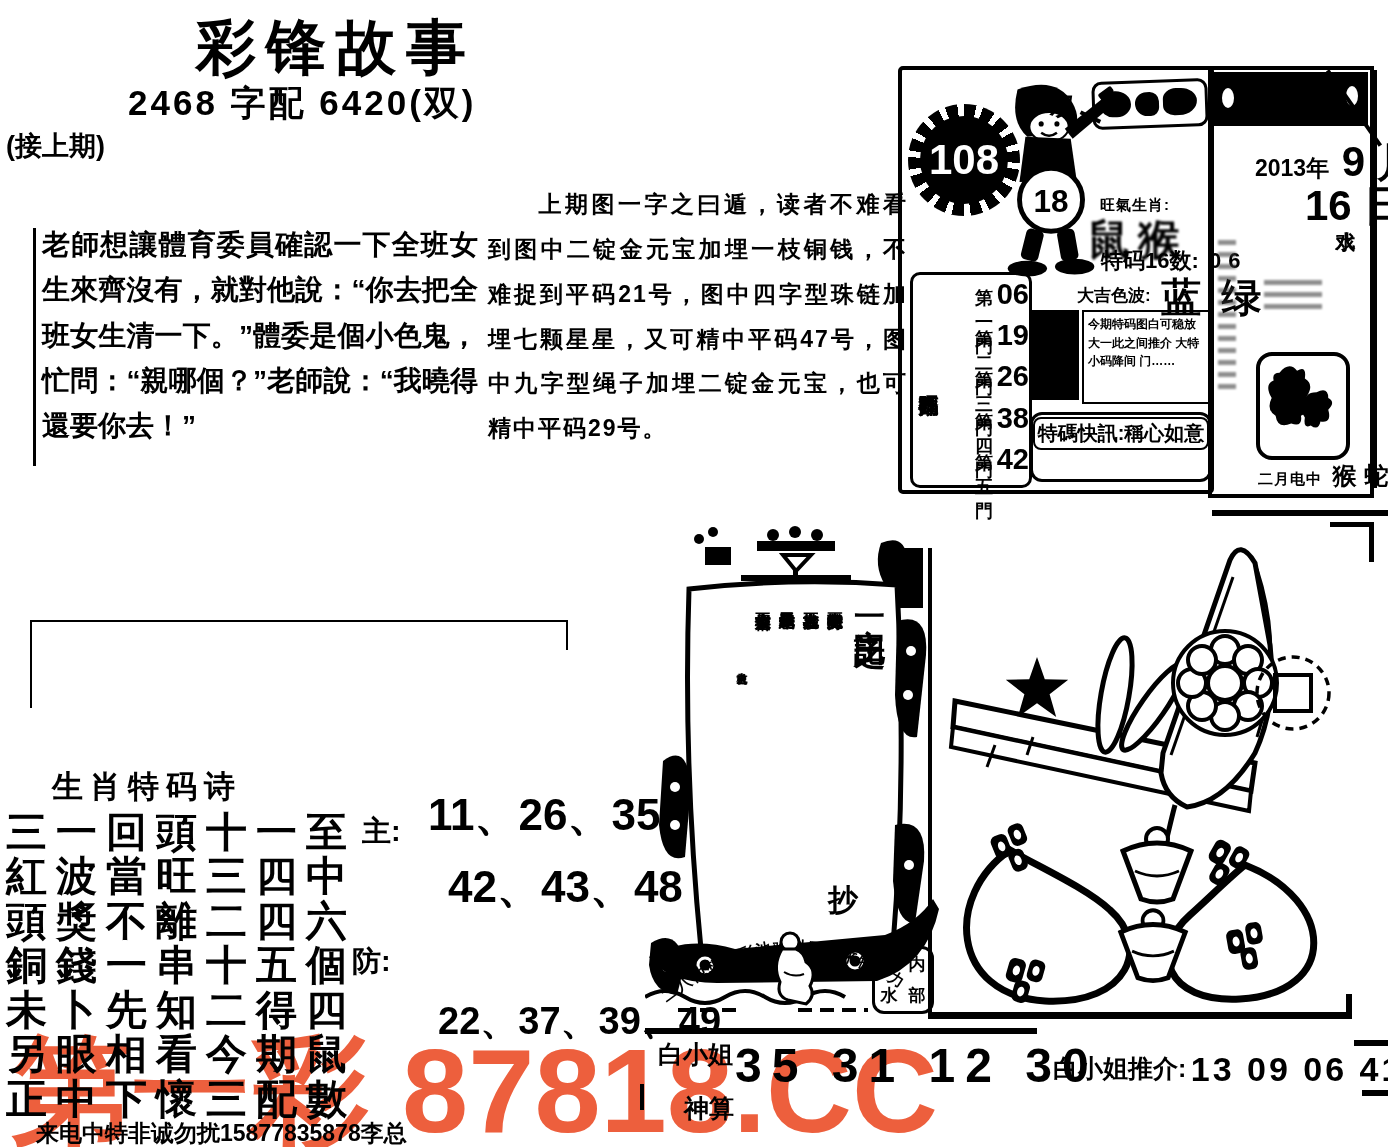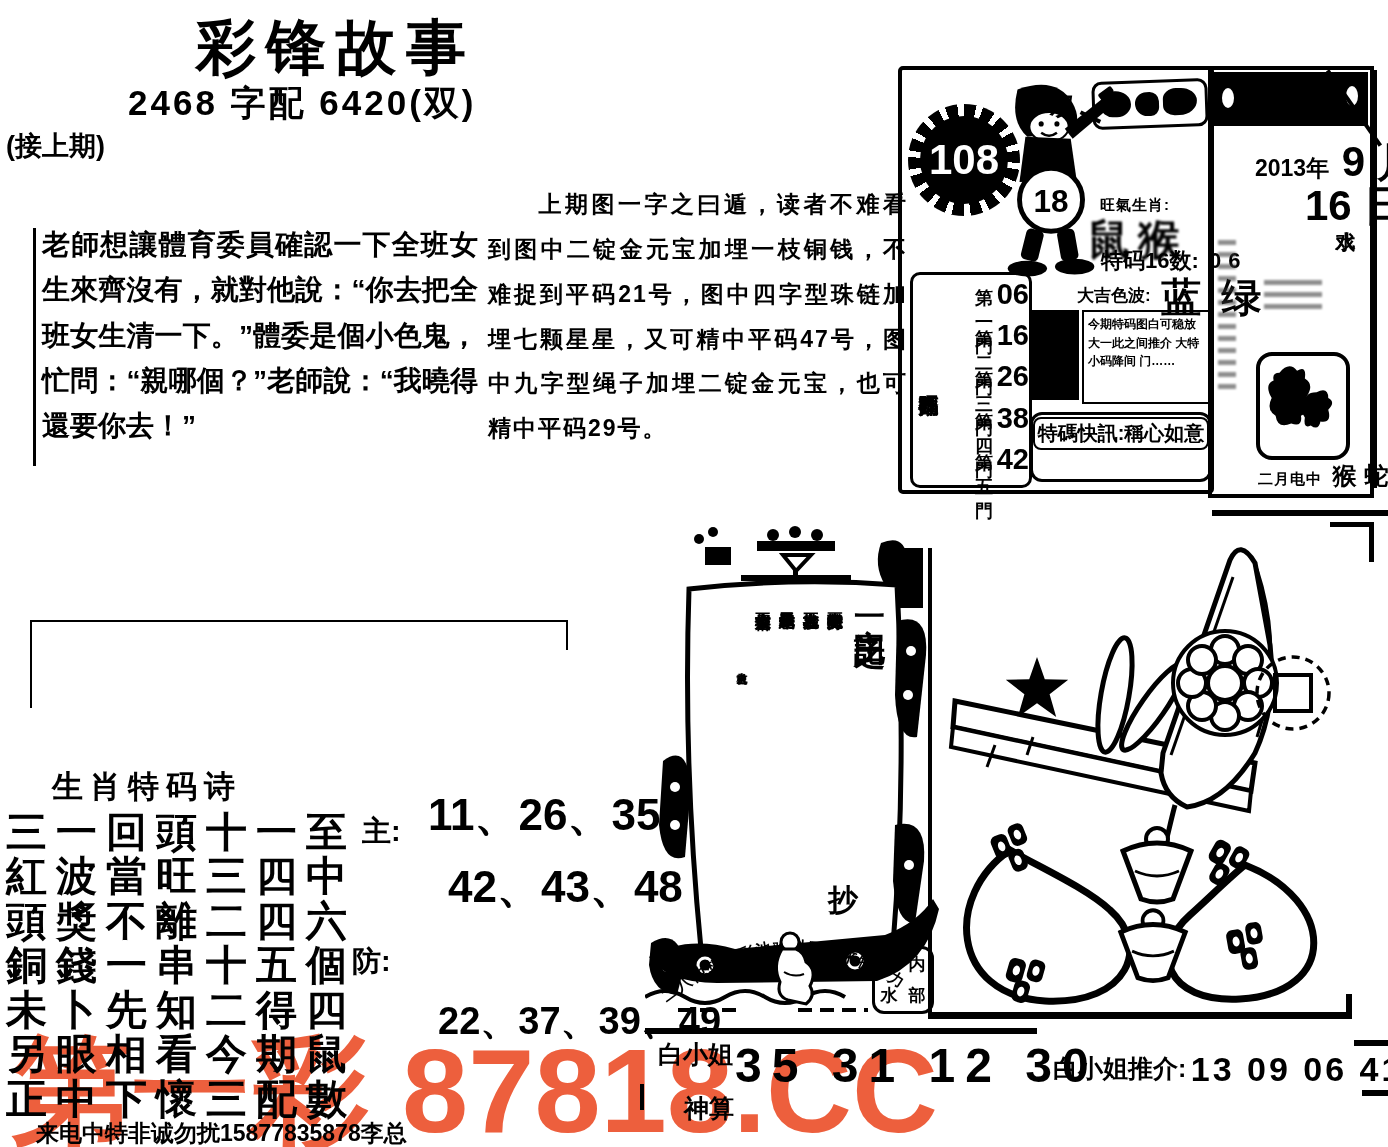--- a/index.html
+++ b/index.html
@@ -106,21 +106,21 @@
 
     <div class="abs doors" style="left:8px;top:202px;width:116px;height:210px;gap:32px;">
       <div class="doors-vert">門類旺碼推介</div>
       <div style="display:flex;flex-direction:column;justify-content:space-around;padding:2px 0;">
         <div class="door-row">
             <span class="door-label">第一門</span>
             <span class="door-value">06</span>
           </div>
         <div class="door-row">
             <span class="door-label">第二門</span>
-            <span class="door-value">16</span>
+            <span class="door-value">19</span>
           </div>
         <div class="door-row">
             <span class="door-label">第三門</span>
             <span class="door-value">26</span>
           </div>
         <div class="door-row">
             <span class="door-label">第四門</span>
             <span class="door-value">38</span>
           </div>
         <div class="door-row">

